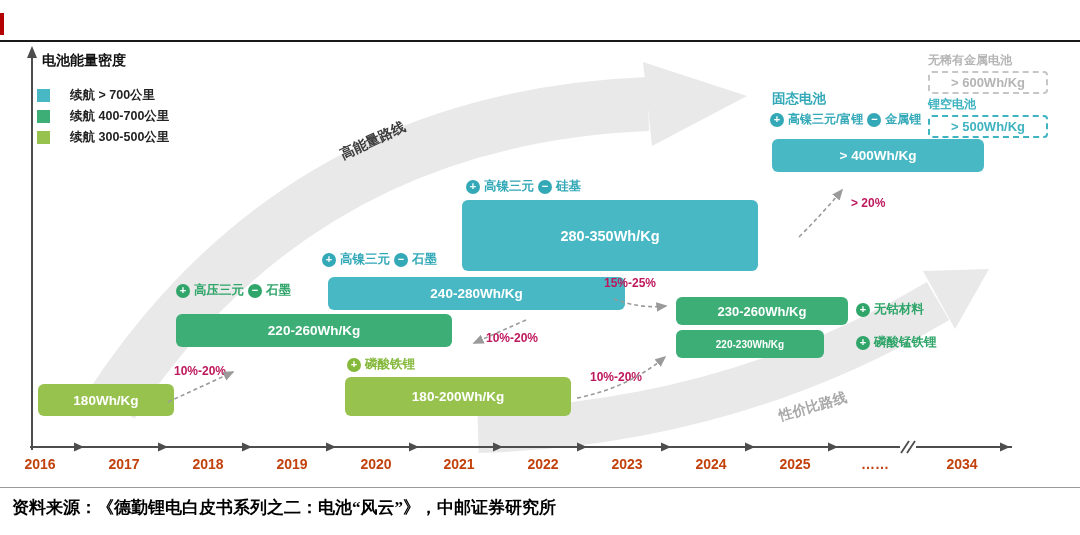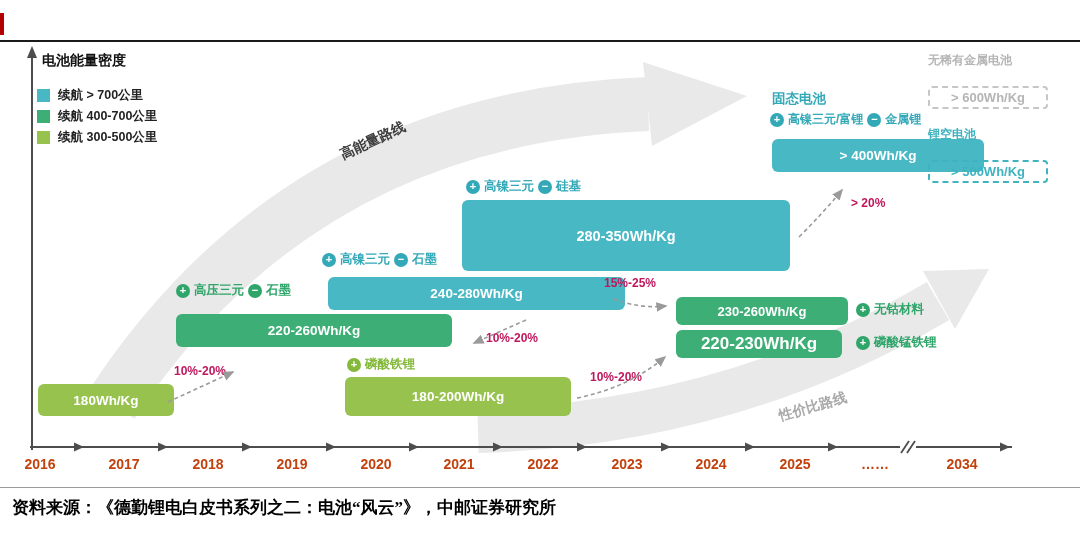--- a/index.html
+++ b/index.html
@@ -14,21 +14,21 @@
   
   .ftr-rule{position:absolute;left:0;top:487px;width:1080px;height:1px;background:#9a9a9a;}
   .ftr-src{position:absolute;left:12px;top:496px;font-size:17px;font-weight:bold;color:#000;
            font-family:"Liberation Serif","DejaVu Serif",serif;white-space:nowrap;}
 
   
   svg{position:absolute;left:0;top:0;pointer-events:none;}
   .y-label{position:absolute;left:42px;top:52px;font-size:14px;font-weight:bold;color:#111;}
 
   .legend{position:absolute;left:37px;top:85px;}
-  .legend-row{display:flex;align-items:center;gap:8px;height:21px;}
+  .legend-row{display:flex;align-items:center;gap:20px;height:21px;}
   .swatch{width:13px;height:13px;flex:0 0 13px;}
   .legend-label{font-size:12.5px;font-weight:bold;color:#222;white-space:nowrap;}
 
   .bar{position:absolute;display:flex;align-items:center;justify-content:center;
        color:#fff;font-weight:bold;font-size:13.5px;border-radius:6px;white-space:nowrap;z-index:2;}
   .teal{background:#48b8c4;}
   .green{background:#3cae76;}
   .lightgreen{background:#97c24e;}
 
   .ann{position:absolute;display:flex;align-items:center;gap:4px;font-size:12.5px;font-weight:bold;
@@ -43,21 +43,21 @@
   .c-light .chip{background:#85b93c;}
   .ss-title{position:absolute;left:772px;top:90px;font-size:13.5px;font-weight:bold;color:#33a9b8;z-index:3;}
 
   .pct{position:absolute;font-size:12px;font-weight:bold;color:#be185d;white-space:nowrap;z-index:3;}
   .tick{position:absolute;top:456px;transform:translateX(-50%);font-size:14px;font-weight:bold;color:#c2410c;z-index:3;}
 
   .route{position:absolute;font-size:14px;font-weight:bold;white-space:nowrap;z-index:1;}
   .route-dark{color:#3c3c3c;transform:rotate(-25deg);}
   .route-light{color:#a8a8a8;transform:rotate(-16deg);}
 
-  .future{position:absolute;left:928px;top:52px;width:120px;display:flex;flex-direction:column;gap:17px;z-index:3;}
+  .future{position:absolute;left:928px;top:52px;width:120px;display:flex;flex-direction:column;gap:2px;z-index:3;}
   .f-label{font-size:12px;font-weight:bold;}
   .f-box{border:2px dashed;border-radius:4px;text-align:center;font-size:13px;font-weight:bold;padding:2px 0;}
   .f-grey{color:#b5b5b5;border-color:#c6c6c6;}
   .f-teal{color:#3fb3c0;border-color:#3fb3c0;}
   #bg{z-index:0;} #fg{z-index:4;}
 </style>
 </head>
 <body>
 
 <div class="page">
@@ -87,24 +87,24 @@
     </div>
     <div class="legend-row">
       <span class="swatch lightgreen"></span>
       <span class="legend-label">续航 300-500公里</span>
     </div>
   </div>
 
   <div class="bar lightgreen" style="left:38px;top:384px;width:136px;height:32px">180Wh/Kg</div>
   <div class="bar green" style="left:176px;top:314px;width:276px;height:33px">220-260Wh/Kg</div>
   <div class="bar teal" style="left:328px;top:277px;width:297px;height:33px">240-280Wh/Kg</div>
-  <div class="bar teal" style="left:462px;top:200px;width:328px;height:71px;font-size:14.5px">280-350Wh/Kg</div>
+  <div class="bar teal" style="left:462px;top:200px;width:296px;height:71px;font-size:14.5px">280-350Wh/Kg</div>
   <div class="bar teal" style="left:772px;top:139px;width:212px;height:33px">&gt; 400Wh/Kg</div>
   <div class="bar green" style="left:676px;top:297px;width:172px;height:28px;font-size:13px">230-260Wh/Kg</div>
-  <div class="bar green" style="left:676px;top:330px;width:166px;height:28px;font-size:17px">220-230Wh/Kg</div>
+  <div class="bar green" style="left:676px;top:330px;width:148px;height:28px;font-size:10px">220-230Wh/Kg</div>
   <div class="bar lightgreen" style="left:345px;top:377px;width:226px;height:39px">180-200Wh/Kg</div>
 
   <div class="ann c-green" style="left:176px;top:282px">
     <span class="chip">+</span>
     <span>高压三元</span>
     <span class="chip">−</span>
     <span>石墨</span>
   </div>
   <div class="ann c-teal" style="left:322px;top:251px">
     <span class="chip">+</span>

